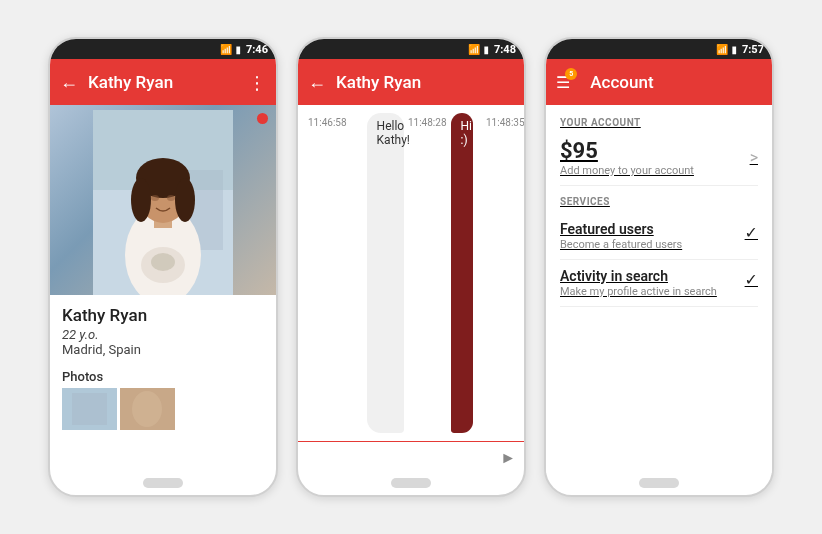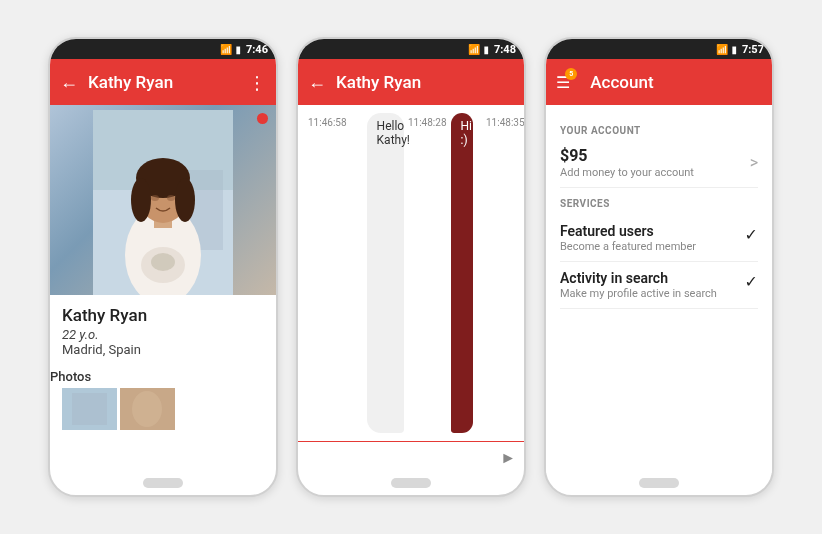--- a/index.html
+++ b/index.html
@@ -106,21 +106,21 @@
       font-style: italic;
     }
     .profile-location {
       font-size: 13px;
       color: #444;
     }
     .profile-photos-label {
       font-size: 13px;
       font-weight: 500;
       color: #333;
-      padding: 6px 0 4px;
+      padding: 6px 12px 4px;
     }
     .photos-row {
       display: flex;
       gap: 3px;
       padding: 0 12px;
     }
     .photo-thumb {
       width: 55px;
       height: 42px;
       border-radius: 3px;
@@ -216,41 +216,42 @@
       height: 12px;
       border-radius: 50%;
       display: flex;
       align-items: center;
       justify-content: center;
       font-weight: bold;
     }
     .account-body {
       flex: 1;
       background: #fff;
-      padding: 20px 14px;
+      padding: 12px 14px;
       overflow: hidden;
+      text-decoration: underline;
     }
     .section-header {
       font-size: 10px;
       font-weight: 700;
       color: #888;
       letter-spacing: 0.5px;
       text-transform: uppercase;
       margin-bottom: 6px;
     }
     .account-row {
       display: flex;
       align-items: center;
       justify-content: space-between;
       padding: 4px 0 8px;
       border-bottom: 1px solid #eee;
       margin-bottom: 10px;
     }
     .account-amount {
-      font-size: 16px;
+      font-size: 22px;
       font-weight: 700;
       color: #222;
     }
     .account-sub {
       font-size: 11px;
       color: #888;
       margin-top: 1px;
     }
     .chevron-right { color: #aaa; font-size: 16px; }
     .services-section { margin-top: 4px; }
@@ -416,21 +417,21 @@
           <div class="account-amount">$95</div>
           <div class="account-sub">Add money to your account</div>
         </div>
         <span class="chevron-right">&gt;</span>
       </div>
       <div class="services-section">
         <div class="section-header">SERVICES</div>
         <div class="service-item">
           <div class="service-item-text">
             <div class="service-title">Featured users</div>
-            <div class="service-sub">Become a featured member</div>
+            <div class="service-sub">Become a featured users</div>
           </div>
           <span class="check-icon">✓</span>
         </div>
         <div class="service-item">
           <div class="service-item-text">
             <div class="service-title">Activity in search</div>
             <div class="service-sub">Make my profile active in search</div>
           </div>
           <span class="check-icon">✓</span>
         </div>

